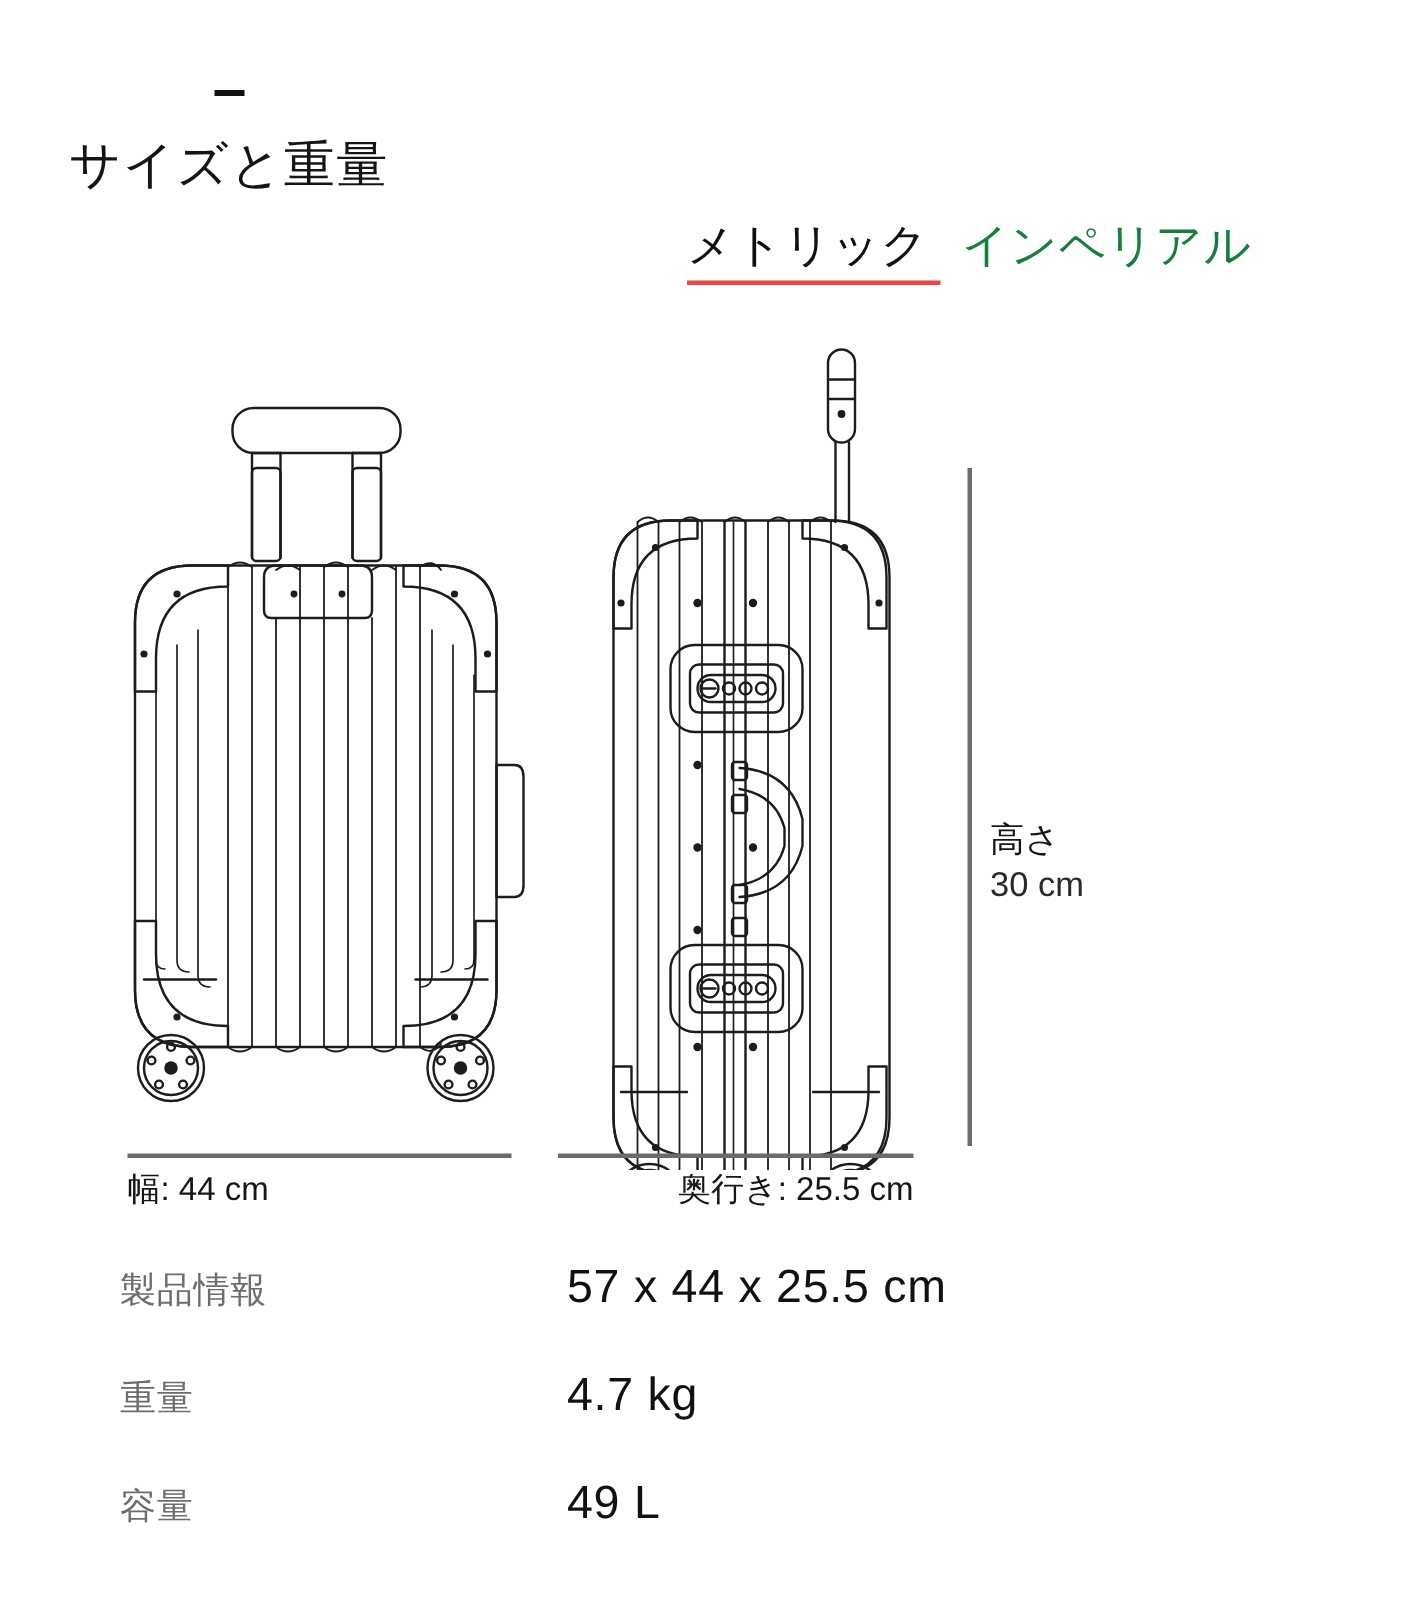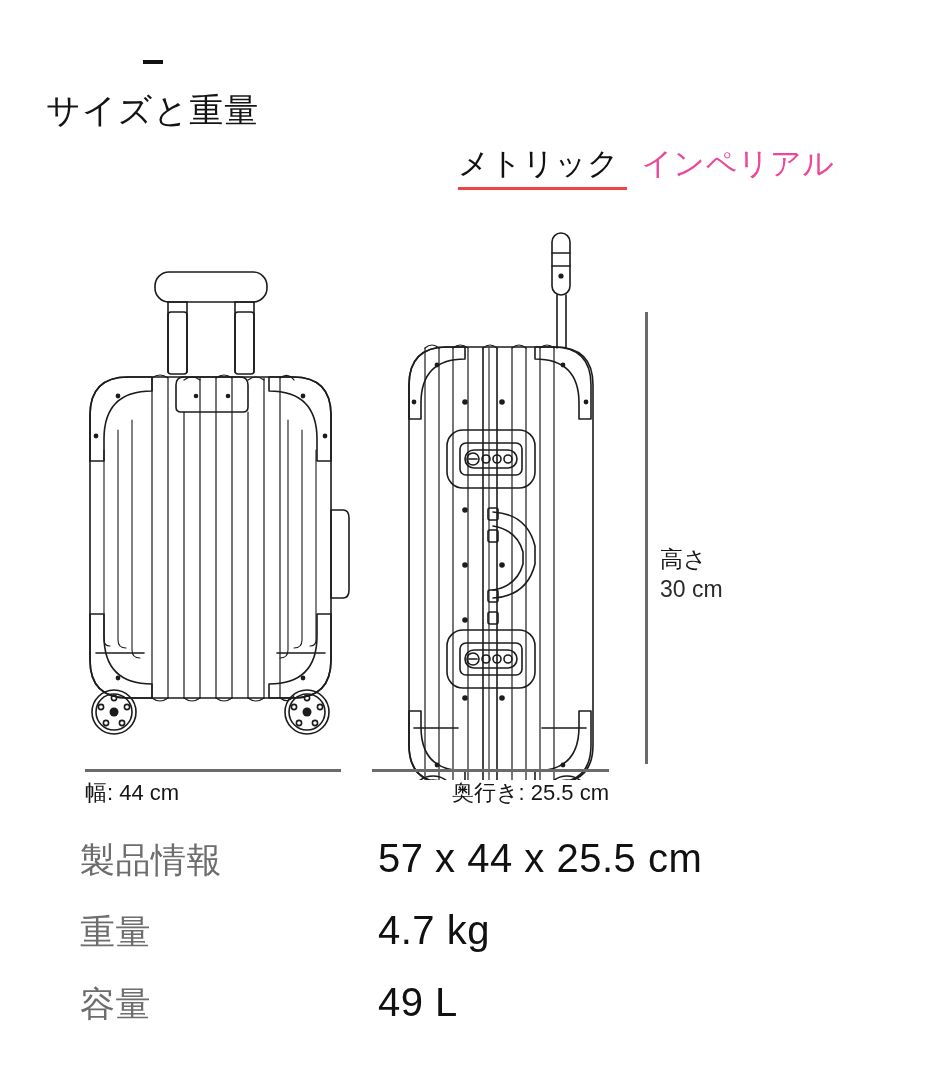--- a/index.html
+++ b/index.html
@@ -66,21 +66,21 @@
     letter-spacing: 0.5px;
     white-space: nowrap;
     padding-bottom: 4px;
   }
   .unit-tab.active {
     color: #111111;
     border-bottom: 3px solid #ef4444;
     padding-right: 8px;
   }
   .unit-tab.inactive {
-    color: #ec4899;
+    color: #15803d;
     border-bottom: 3px solid transparent;
   }
 
   
   .diagram {
     position: absolute;
     left: 0;
     top: 210px;
     width: 935px;
     height: 610px;
@@ -132,28 +132,28 @@
     width: 780px;
   }
   .spec-row {
     display: flex;
     align-items: baseline;
     height: 72px;
   }
   .spec-label {
     width: 298px;
     flex: 0 0 298px;
-    font-size: 35px;
+    font-size: 24px;
     line-height: 40px;
     color: #6d6d6d;
     letter-spacing: 0.5px;
     white-space: nowrap;
   }
   .spec-value {
-    font-size: 40px;
+    font-size: 31px;
     line-height: 40px;
     color: #111111;
     letter-spacing: 0.5px;
     white-space: nowrap;
   }
 </style>
 </head>
 <body>
 
 <div class="section-header">

